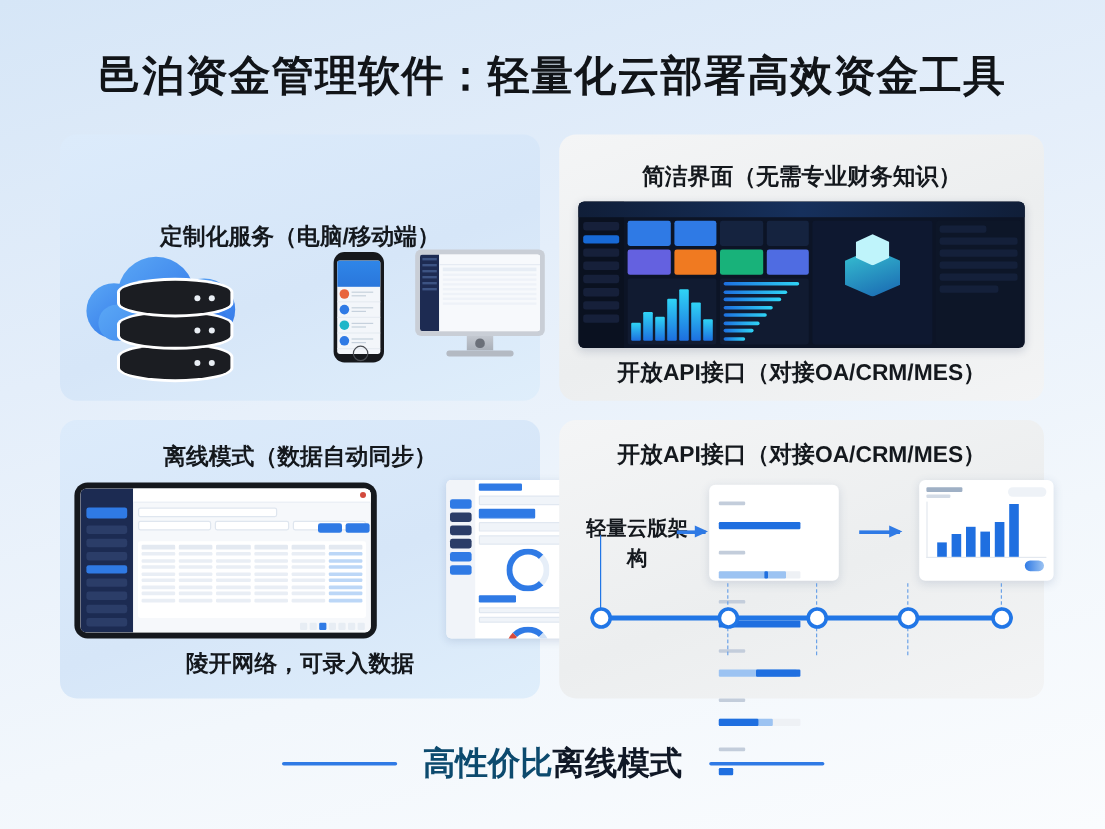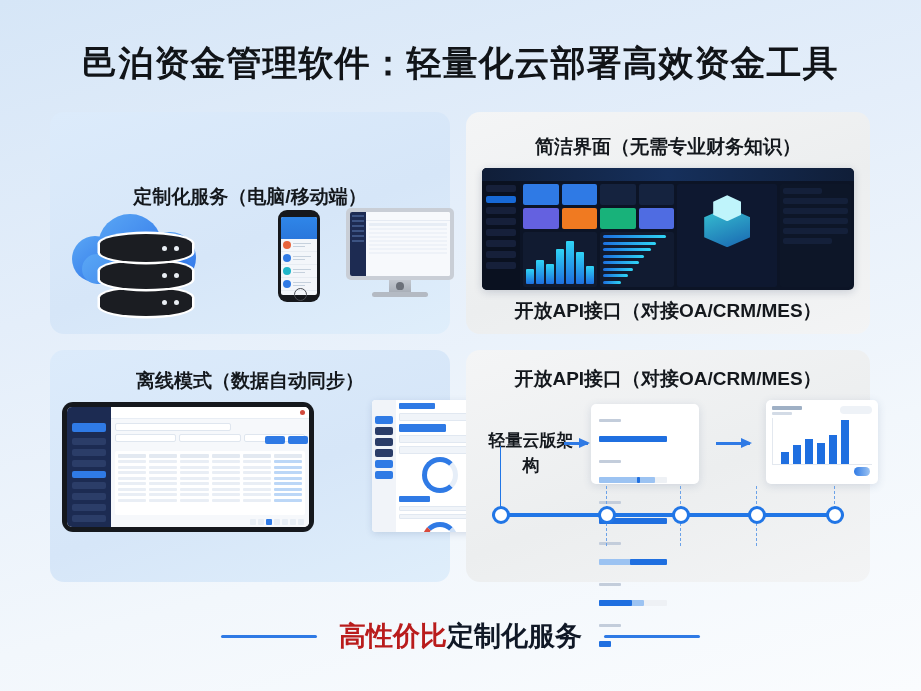--- a/index.html
+++ b/index.html
@@ -174,21 +174,21 @@
     border-top:5.5px solid transparent;border-bottom:5.5px solid transparent;}
   .tl-line{position:absolute;left:26px;top:163px;width:352px;height:4px;background:#2176e6;border-radius:2px;}
   .tl-node{position:absolute;top:156px;width:18px;height:18px;border-radius:50%;background:#fff;border:3.4px solid #2176e6;box-sizing:border-box;}
   .tl-dash{position:absolute;border-left:1.6px dashed #6ba2e8;}
   .tl-solid{position:absolute;border-left:1.8px solid #2176e6;}
 
   
   .footer{position:absolute;left:0;top:618px;width:921px;display:flex;align-items:center;justify-content:center;gap:22px;}
   .fline{width:96px;height:3px;background:#2f7ae5;border-radius:2px;}
   .ftext{font-size:27px;font-weight:bold;white-space:nowrap;}
-  .ftext .a{color:#b91c1c;}
+  .ftext .a{color:#0c4a6e;}
   .ftext .b{color:#101826;}
 </style>
 </head>
 <body>
 
 <div class="stage">
 
   <div class="title">邑泊资金管理软件：轻量化云部署高效资金工具</div>
 
   <div class="panel blue" id="panel-tl">
@@ -496,20 +496,21 @@
         <div class="fld"></div>
         <div class="fld"></div>
         <div class="donut"></div>
         <div class="hdr" style="width:38%"></div>
         <div class="fld" style="height:3px"></div>
         <div class="fld" style="height:3px"></div>
         <div class="donut d2"></div>
       </div>
     </div>
 
+    <div class="p-foot" id="bl-foot">陵开网络，可录入数据</div>
   </div>
 
   <div class="panel grey" id="panel-br">
     <div class="p-head" id="br-head">开放API接口（对接OA/CRM/MES）</div>
 
     <div class="flowlabel">轻量云版架构</div>
 
     <div class="farrow" style="left:98px;top:92px;width:24px;"></div>
 
     <div class="fcard" id="fcard1">
@@ -556,18 +557,18 @@
     <div class="tl-node" style="left:132px;"></div>
     <div class="tl-node" style="left:206px;"></div>
     <div class="tl-node" style="left:282px;"></div>
     <div class="tl-node" style="left:360px;"></div>
 
   </div>
 
   <div class="footer">
     <div class="fline"></div>
     <div class="ftext">
-      <span class="a">高性价比</span><span class="b">定制化服务</span>
+      <span class="a">高性价比</span><span class="b">离线模式</span>
     </div>
     <div class="fline"></div>
   </div>
 
 </div>
 
 </body></html>

